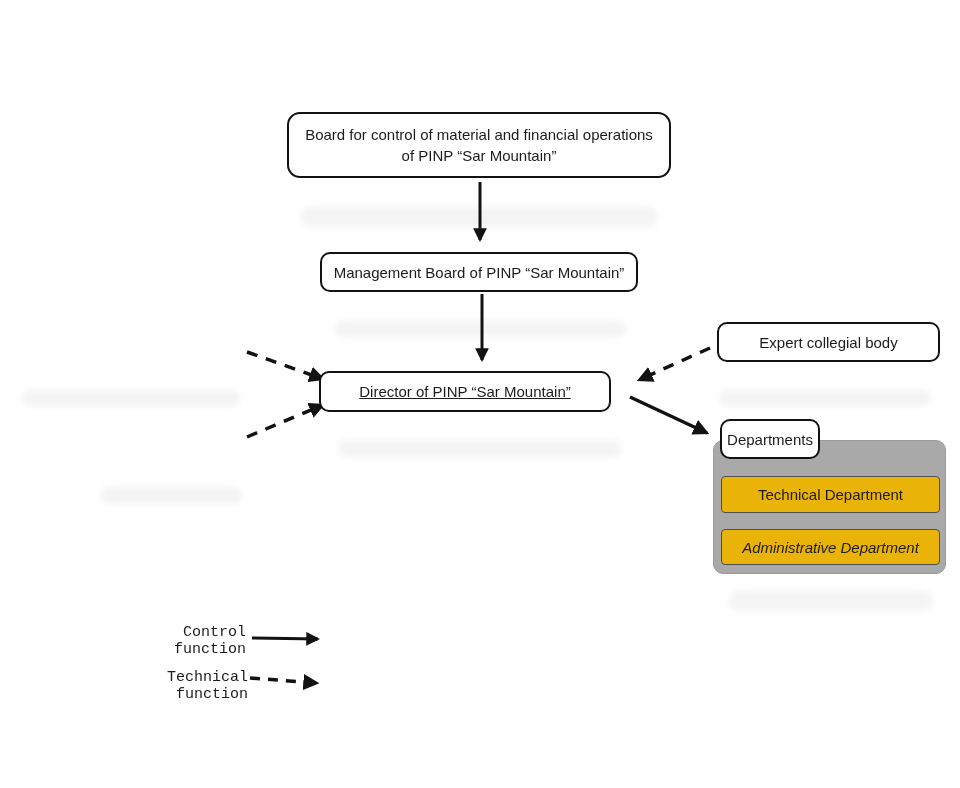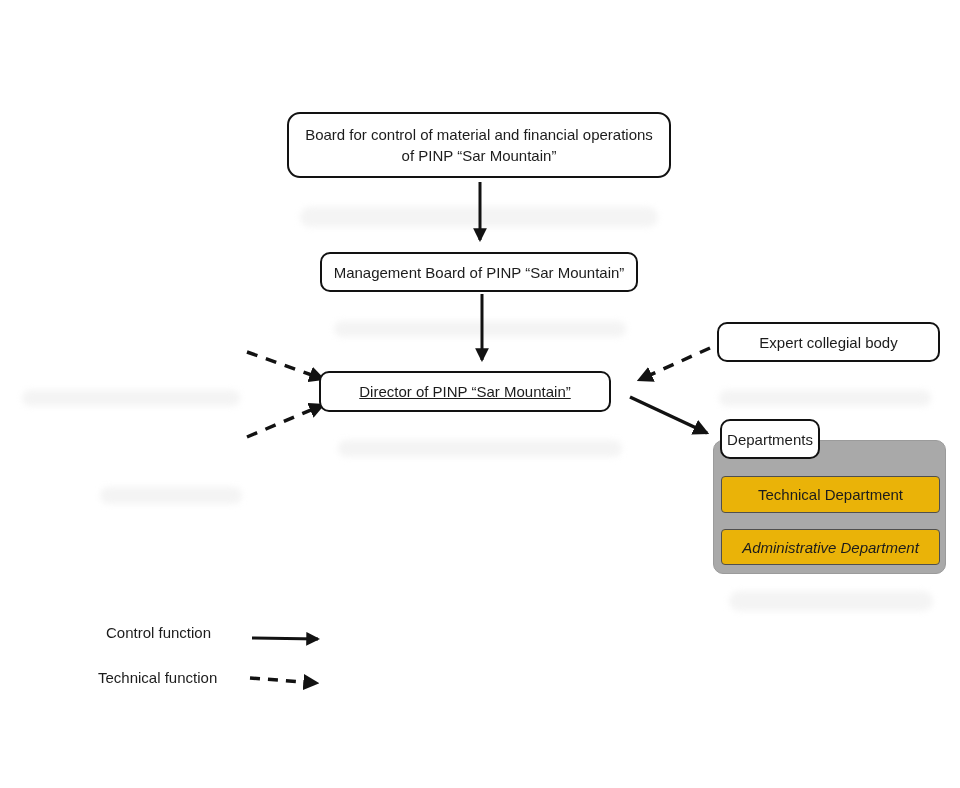--- a/index.html
+++ b/index.html
@@ -51,22 +51,23 @@
   .smudge{
     position:absolute;
     background:#f4f4f4;
     border-radius:10px;
     filter:blur(3px);
     z-index:0;
   }
   .legend-label{
     position:absolute;
     font-size:15px;
-    text-align:left;
+    text-align:right;
     z-index:3;
+    font-family:Liberation Mono, monospace;
   }
   svg.arrows{
     position:absolute;
     left:0;top:0;
     width:960px;height:788px;
     z-index:2;
     pointer-events:none;
   }
 </style>
 </head>

